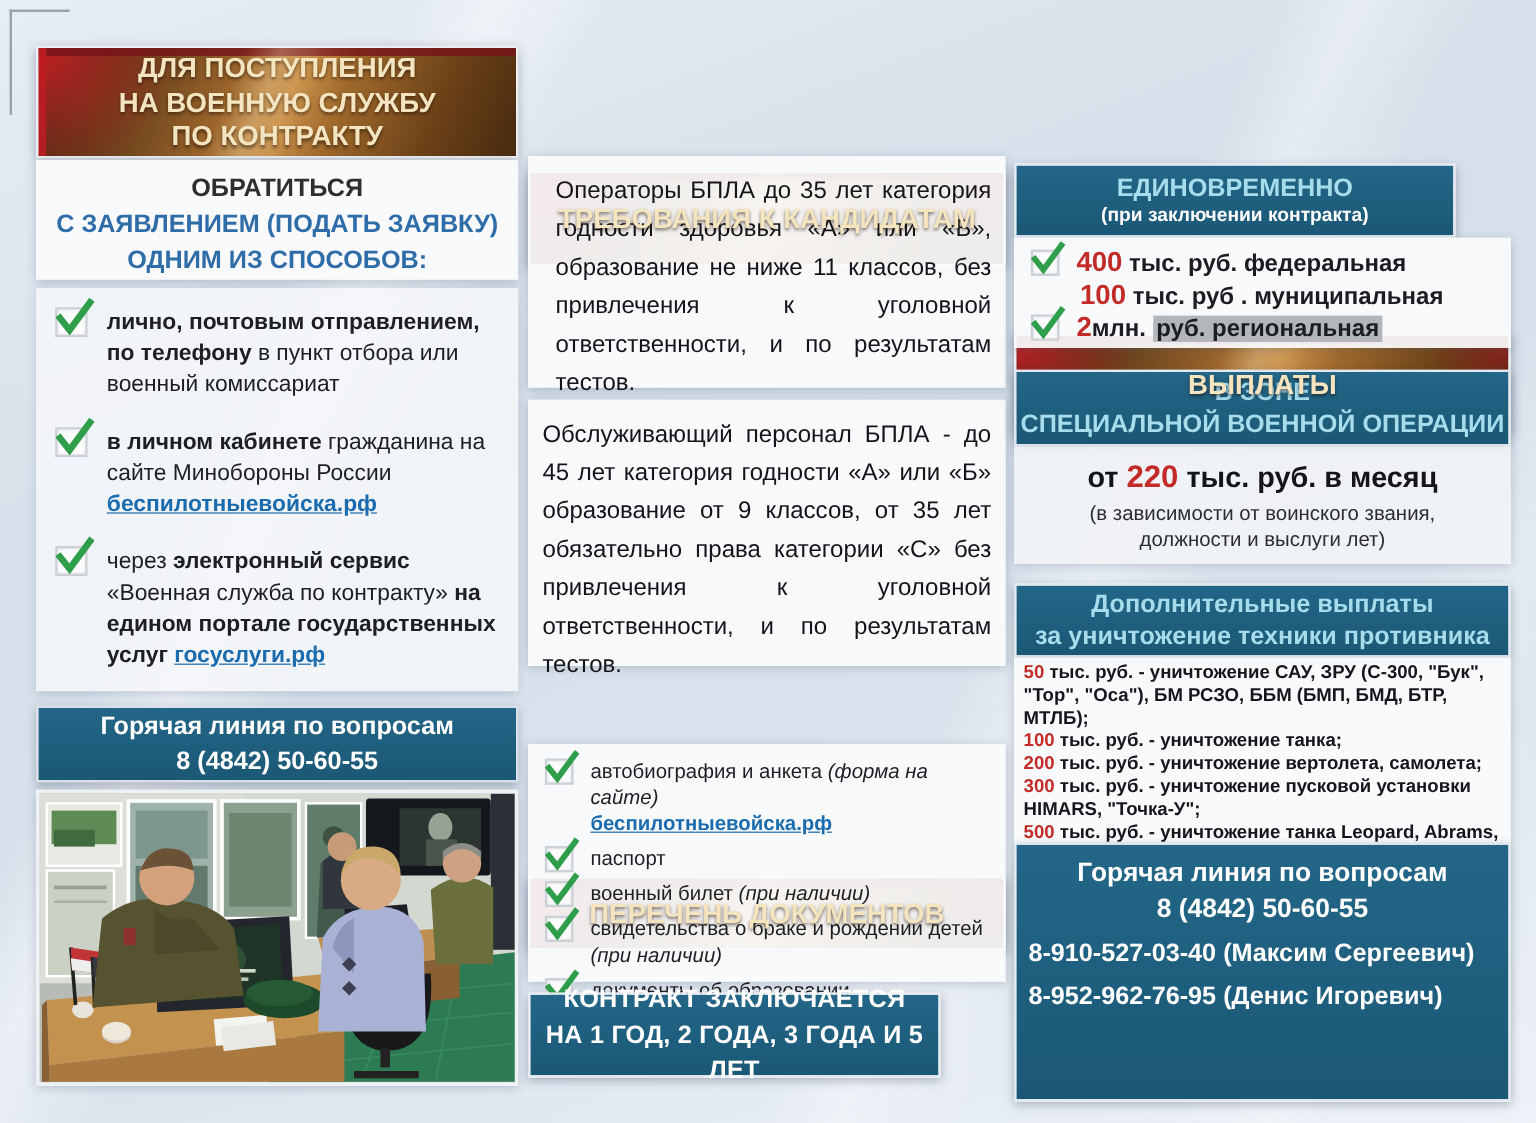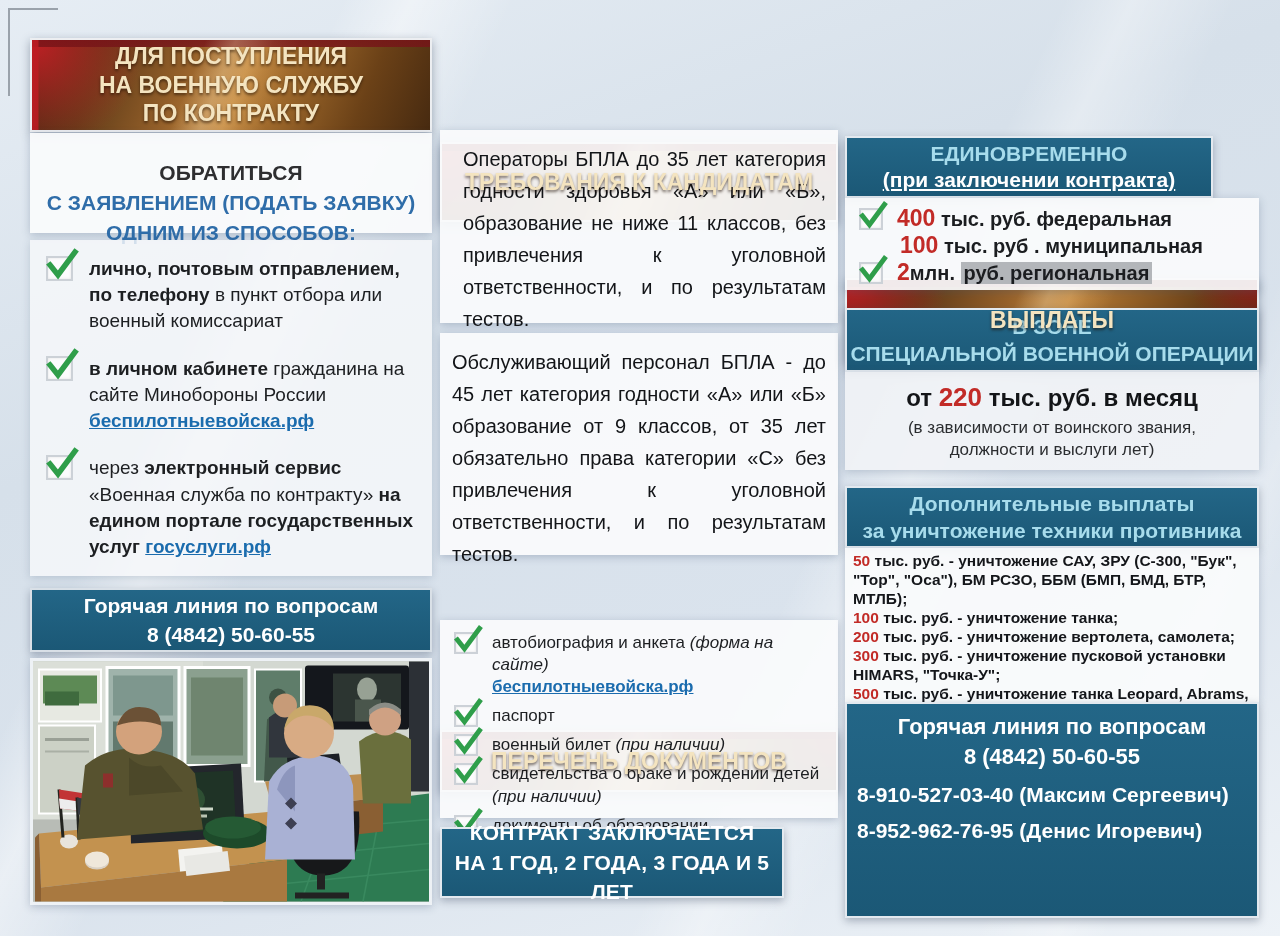--- a/index.html
+++ b/index.html
@@ -69,21 +69,21 @@
 
   .b { font-weight:bold; }
   .it { font-style:italic; }
   .red { color:#c22b27; font-weight:bold; }
   a.lnk { color:#1b6cae; font-weight:bold; text-decoration:underline; cursor:pointer; }
   .patched { background:#b3b6ba; color:#26282b; padding:0 3px; }
 
   
   .hdr-left { left:30px; top:38px; width:402px; height:94px; font-size:23px; line-height:1.24; }
   .apply-card { left:30px; top:133px; width:402px; height:100px; text-align:center;
-    font-size:21px; font-weight:bold; line-height:1.42; padding-top:25px; }
+    font-size:21px; font-weight:bold; line-height:1.42; padding-top:9px; }
   .apply-l1 { color:#2e2e30; }
   .apply-l23 { color:#2f6da9; }
   .methods-card { left:30px; top:240px; width:402px; height:336px;
     background:rgba(247,248,250,.82); box-shadow:0 2px 8px rgba(70,90,120,.22);
     padding:16px 8px 10px 16px; display:flex; flex-direction:column; gap:21px;
     font-size:19px; line-height:1.38; color:#1d1f22; }
   .methods-card .check-item { gap:16px; }
   .hotline-left { left:30px; top:588px; width:402px; height:64px;
     font-size:21px; font-weight:bold; line-height:1.4; border:2px solid #d9e0e7; }
   .photo { left:30px; top:658px; width:402px; height:247px;
@@ -102,21 +102,21 @@
     font-size:17px; line-height:1.3; color:#1d1f22; }
   .docs-card .check-item { gap:14px; align-items:center; }
   .docs-card .check-item.top { align-items:flex-start; }
   .contract-box { left:440px; top:827px; width:344px; height:71px;
     font-size:21px; font-weight:bold; line-height:1.4; letter-spacing:.2px; }
 
   
   .hdr-pay { left:845px; top:42px; width:414px; height:84px; font-size:23px; }
   .onetime-hdr { left:845px; top:136px; width:368px; height:62px; line-height:1.25; }
   .onetime-hdr .t1 { font-size:21px; font-weight:bold; }
-  .onetime-hdr .t2 { font-size:21px; font-weight:bold;text-decoration:underline; }
+  .onetime-hdr .t2 { font-size:16px; font-weight:bold; }
   .onetime-body { left:845px; top:198px; width:414px; height:92px; padding:7px 6px 4px 14px; }
   .pay-row { display:flex; align-items:center; gap:14px; height:27px; }
   .pay-row .spacer { flex:none; width:27px; }
   .pay-amt { font-size:23px; }
   .pay-rest { font-size:20px; font-weight:bold; color:#1b1d20; }
   .svo-hdr { left:845px; top:308px; width:414px; height:64px; font-size:21px; font-weight:bold; line-height:1.3; }
   .svo-body { left:845px; top:372px; width:414px; height:98px; text-align:center;
     background:rgba(241,243,246,.9); box-shadow:0 2px 8px rgba(70,90,120,.25); padding-top:10px; }
   .svo-amount { font-size:24px; font-weight:bold; color:#131518; }
   .svo-note { font-size:17px; color:#2b2d30; line-height:1.3; margin-top:4px; }

